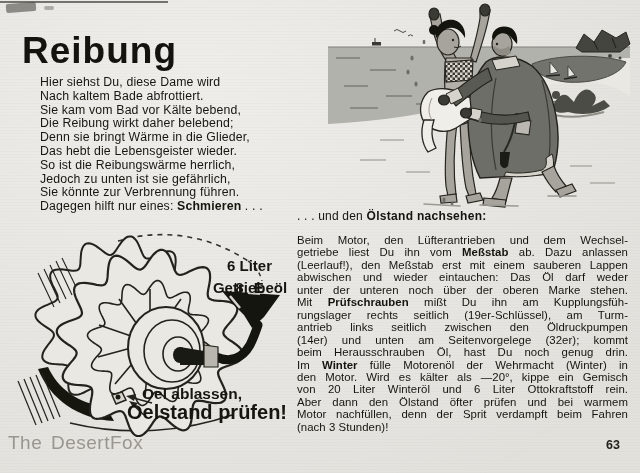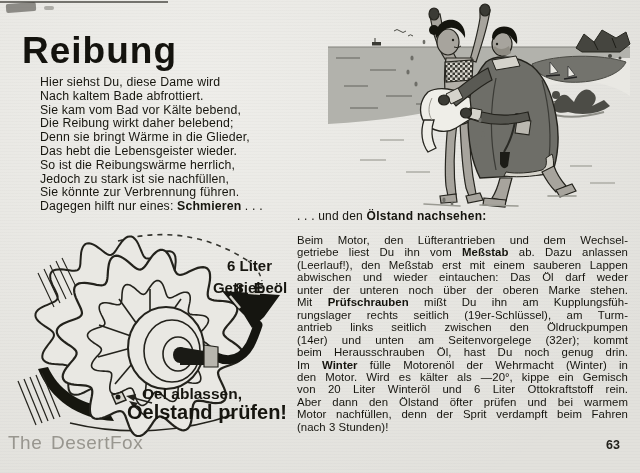--- a/index.html
+++ b/index.html
@@ -88,21 +88,21 @@
   <h1 class="title">Reibung</h1>
 
   <div class="poem">
       <div class="pline"><span>Hier siehst Du, diese Dame wird</span></div>
       <div class="pline"><span>Nach kaltem Bade abfrottiert.</span></div>
       <div class="pline"><span>Sie kam vom Bad vor Kälte bebend,</span></div>
       <div class="pline"><span>Die Reibung wirkt daher belebend;</span></div>
       <div class="pline"><span>Denn sie bringt Wärme in die Glieder,</span></div>
       <div class="pline"><span>Das hebt die Lebensgeister wieder.</span></div>
       <div class="pline"><span>So ist die Reibungswärme herrlich,</span></div>
-      <div class="pline"><span>Jedoch zu stark ist sie nachfüllen,</span></div>
+      <div class="pline"><span>Jedoch zu unten ist sie gefährlich,</span></div>
       <div class="pline"><span>Sie könnte zur Verbrennung führen.</span></div>
       <div class="pline last"><span>Dagegen hilft nur eines: </span><b>Schmieren</b><span> . . .</span></div>
     </div>
 
   <figure class="fig-beach">
     <svg viewBox="0 0 320 208">
 
       <g>
         <path d="M8,47 L310,47 L310,58 C280,58 250,64 228,72 C204,80 180,92 150,102 C110,114 60,121 8,124 Z" fill="#b2b2ac"></path>
         <path d="M8,47 L310,47" stroke="#82827c" stroke-width="1.2" fill="none"></path>

